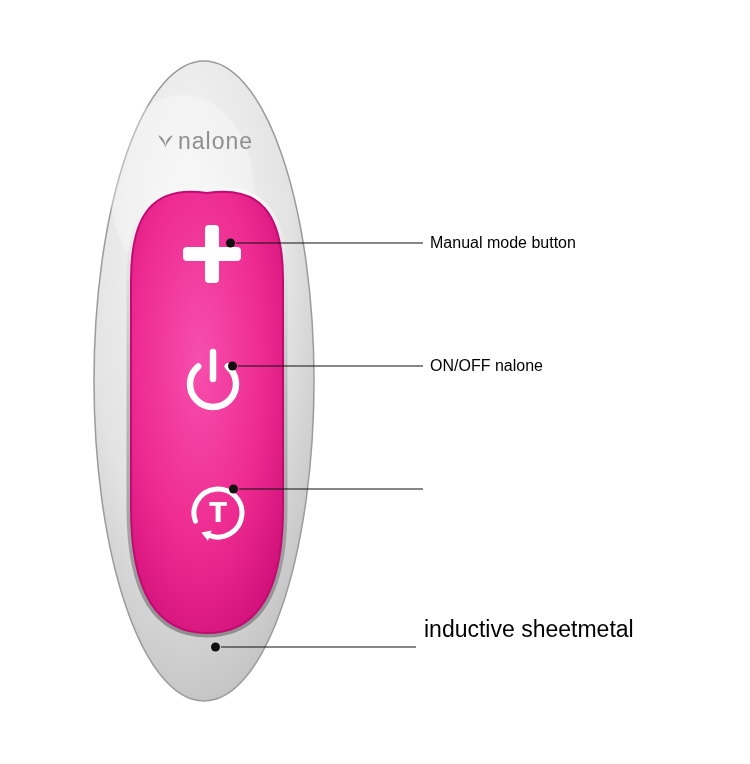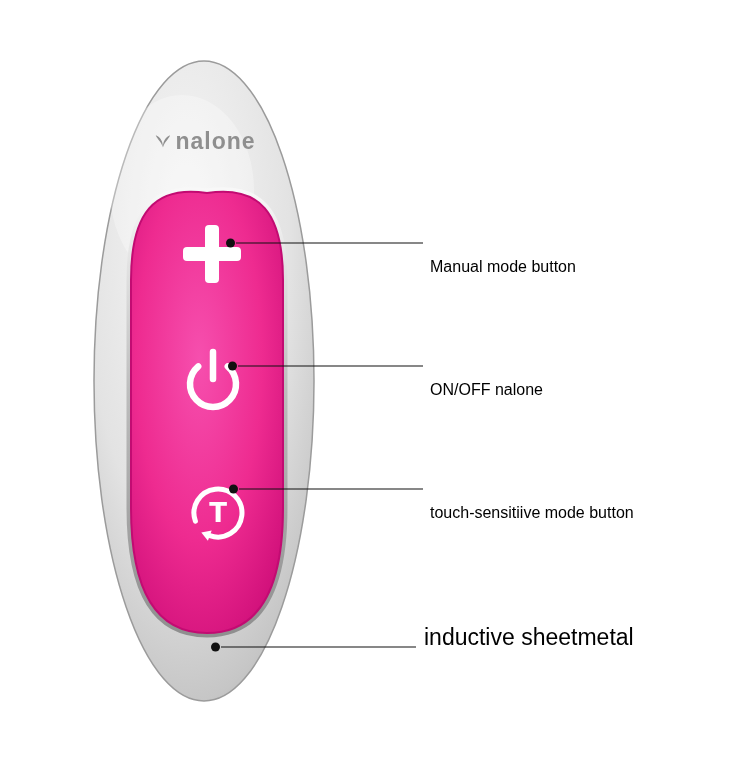--- a/index.html
+++ b/index.html
@@ -14,26 +14,26 @@
     font-family:"Liberation Sans", sans-serif;overflow:hidden;
   }
   svg.layer{position:absolute;left:0;top:0;}
   .icon-stroke{stroke:var(--icon,#ffffff);fill:none;}
   .icon-fill{fill:var(--icon,#ffffff);}
   .callout-line{stroke:var(--callout-line,#111111);stroke-width:1.2;}
   .callout-dot{fill:var(--callout-line,#111111);}
   .brand-logo{
     position:absolute;left:205px;top:128px;transform:translateX(-50%);
     display:flex;align-items:center;gap:4px;color:var(--logo-gray,#8f8f8f);
-    font-size:23px;letter-spacing:1px;user-select:none;font-weight:bold;
+    font-size:23px;letter-spacing:1px;user-select:none;
   }
   .brand-logo .leaf{width:17px;height:19px;display:block;fill:var(--logo-gray,#8f8f8f);}
   .callout-label{
     position:absolute;color:var(--label-text,#000);font-size:16px;
-    line-height:18px;white-space:nowrap;margin-top:24px;
+    line-height:18px;white-space:nowrap;
   }
   .callout-label.big{font-size:23px;line-height:26px;}
   .svg-t{
     font-family:"DejaVu Sans","Liberation Sans",sans-serif;
     font-weight:bold;font-size:26px;fill:var(--icon,#ffffff);
     text-anchor:middle;
   }
 </style>
 </head>
 <body>
@@ -104,16 +104,15 @@
   <div class="brand-logo">
     <svg class="leaf" viewBox="0 0 20 20">
       <path d="M10 17 C8 10 4 8 1.5 2.5 C7 5 10 9 10 17 Z"></path>
       <path d="M10 17 C12 10 16 8 18.5 2.5 C13 5 10 9 10 17 Z"></path>
     </svg>
     <span>nalone</span>
   </div>
 
   <div class="callout-label" style="left:430px;top:234px;">Manual mode button</div>
   <div class="callout-label" style="left:430px;top:357px;">ON/OFF nalone</div>
-  <div class="callout-label" style="left:430px;top:480px;">touch-sensitiive mode button</div>
-  <div class="callout-label big" style="left:424px;top:600px;">inductive sheetmetal</div>
+  <div class="callout-label big" style="left:424px;top:616px;">inductive sheetmetal</div>
 
 </div>
 
 </body></html>

